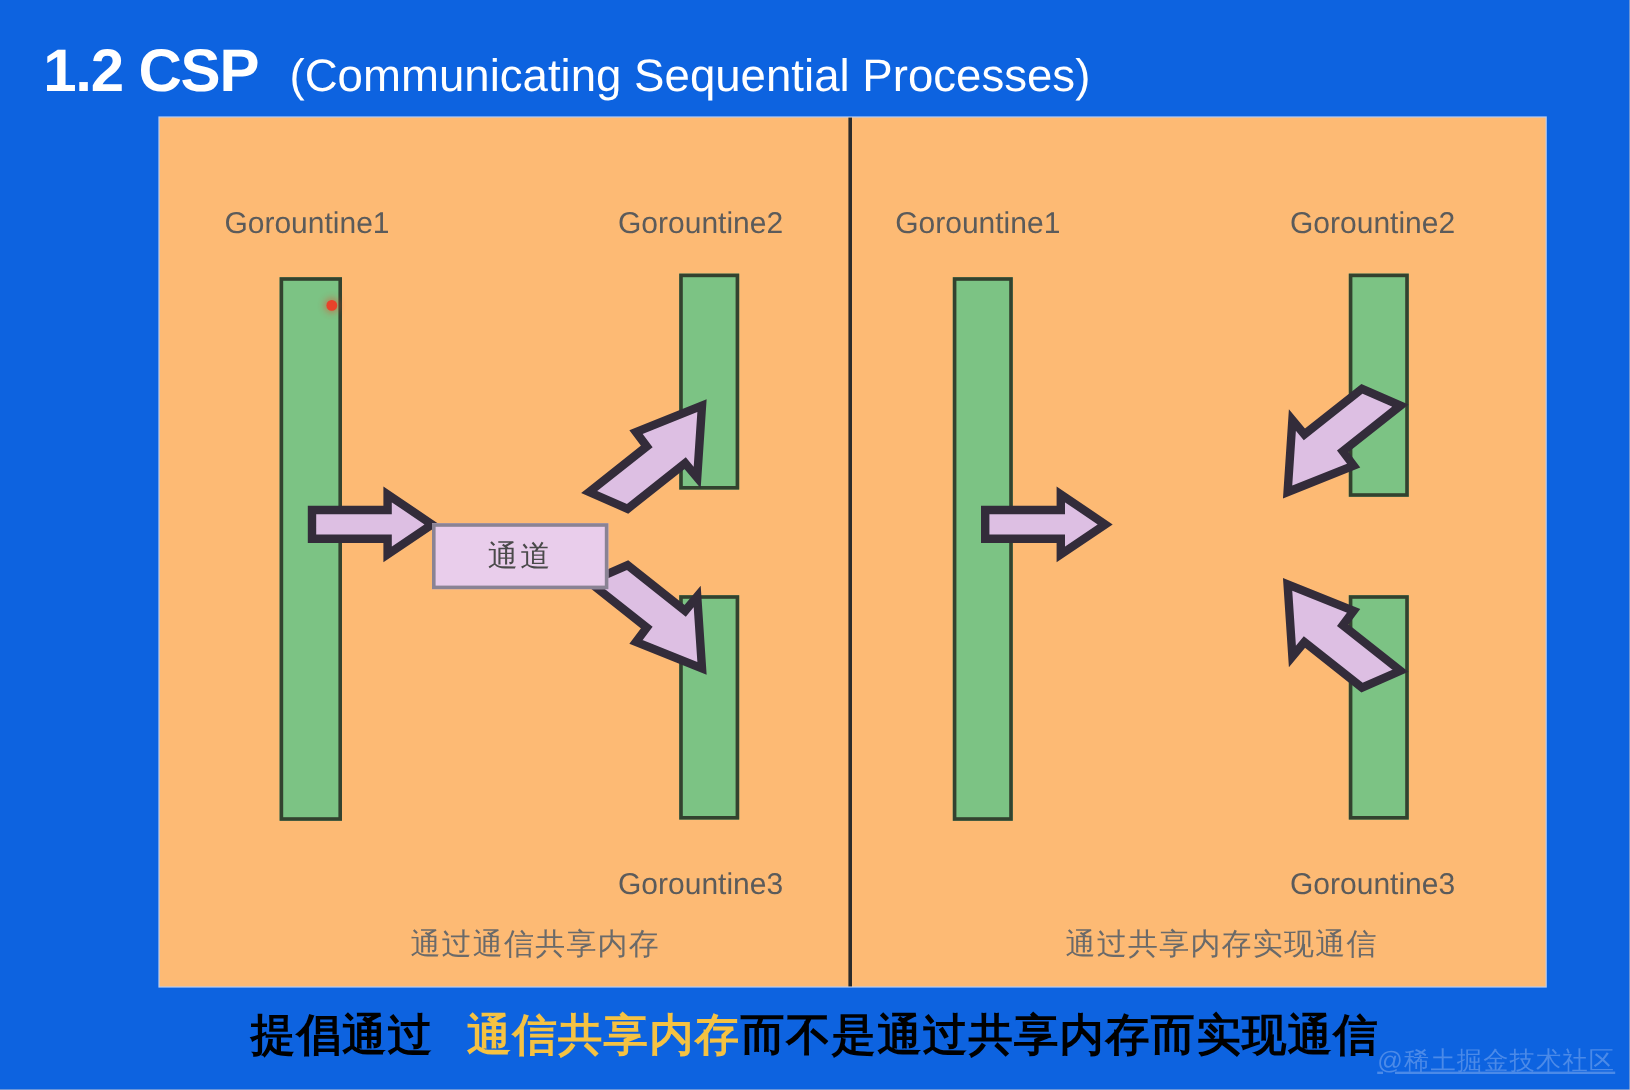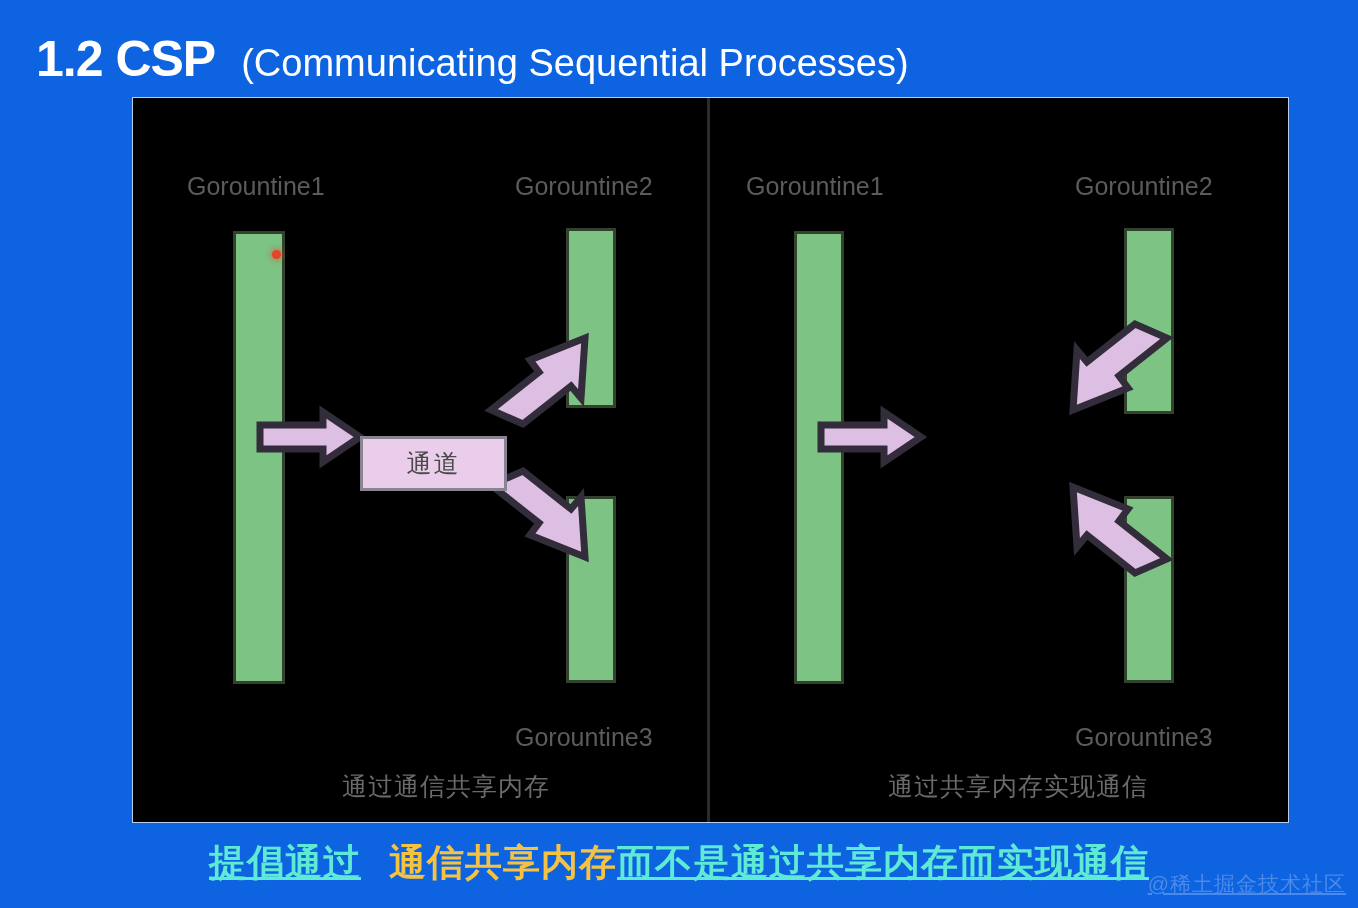--- a/index.html
+++ b/index.html
@@ -47,21 +47,21 @@
     line-height: 1;
   }
 
   
   #board {
     position: absolute;
     left: 133px;
     top: 98px;
     width: 1155px;
     height: 724px;
-    background: #000000;
+    background: #fdba74;
     box-shadow: 0 0 0 1px #b9cdf0;
   }
   #center-divider {
     position: absolute;
     left: 574px;
     top: 0px;
     width: 3px;
     height: 724px;
     background: #2b2b2b;
   }
@@ -146,21 +146,21 @@
     display: flex;
     align-items: center;
     justify-content: center;
     white-space: nowrap;
   }
   #banner span {
     font-size: 37px;
     font-weight: bold;
     letter-spacing: 1px;
   }
-  .bn-white { color: #5eead4; text-decoration: underline; }
+  .bn-white { color: #000000; }
   .bn-gold  { color: #f5c242; margin-left: 28px; }
 
   #watermark {
     position: absolute;
     right: 12px;
     bottom: 10px;
     color: #4b8ae8;
     font-size: 21px;
     white-space: nowrap;
     letter-spacing: 1px;

